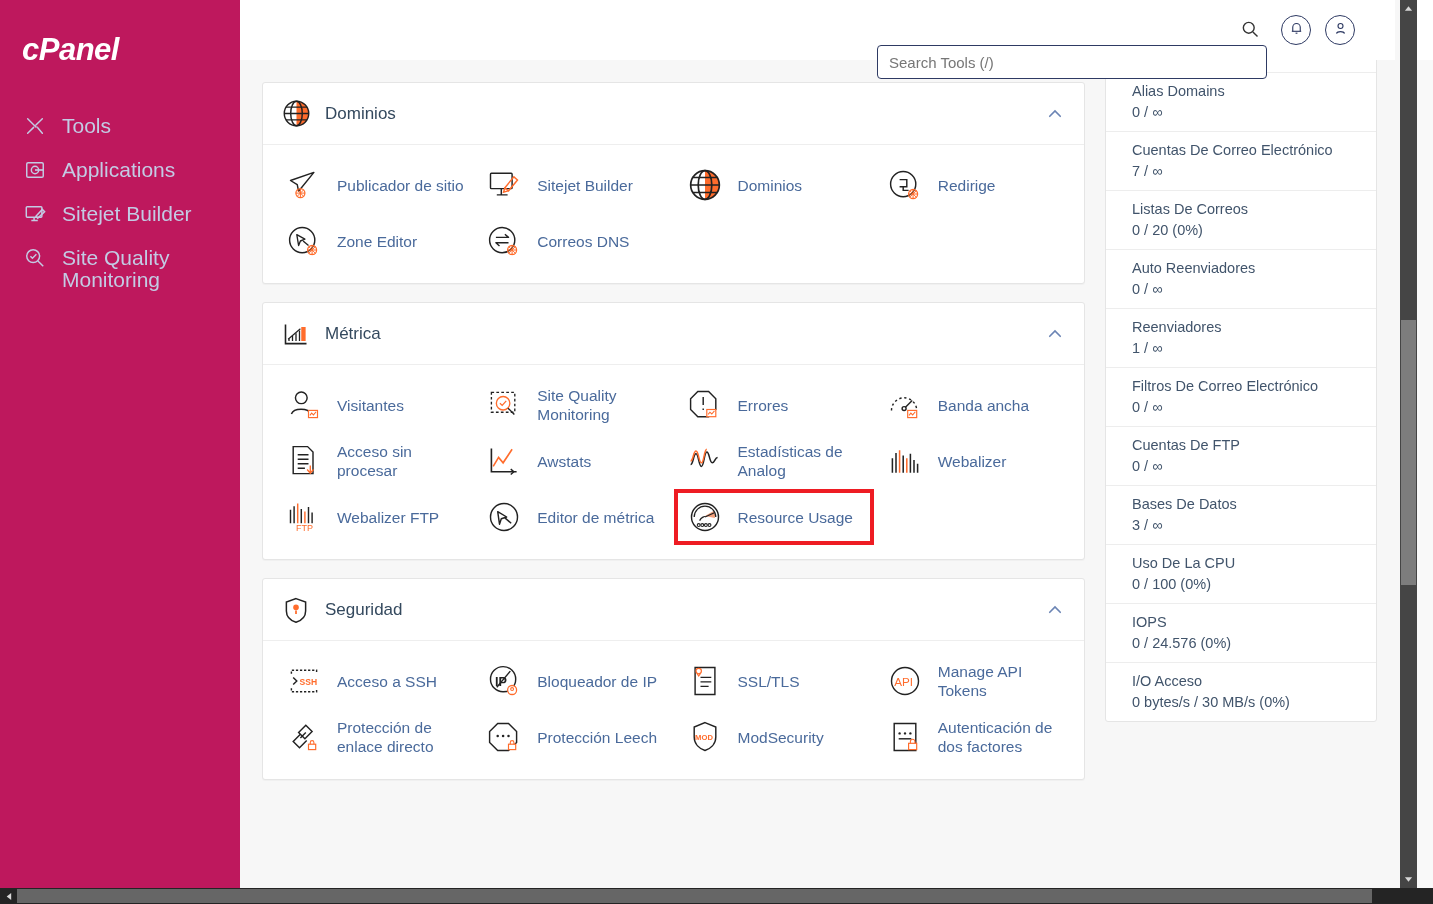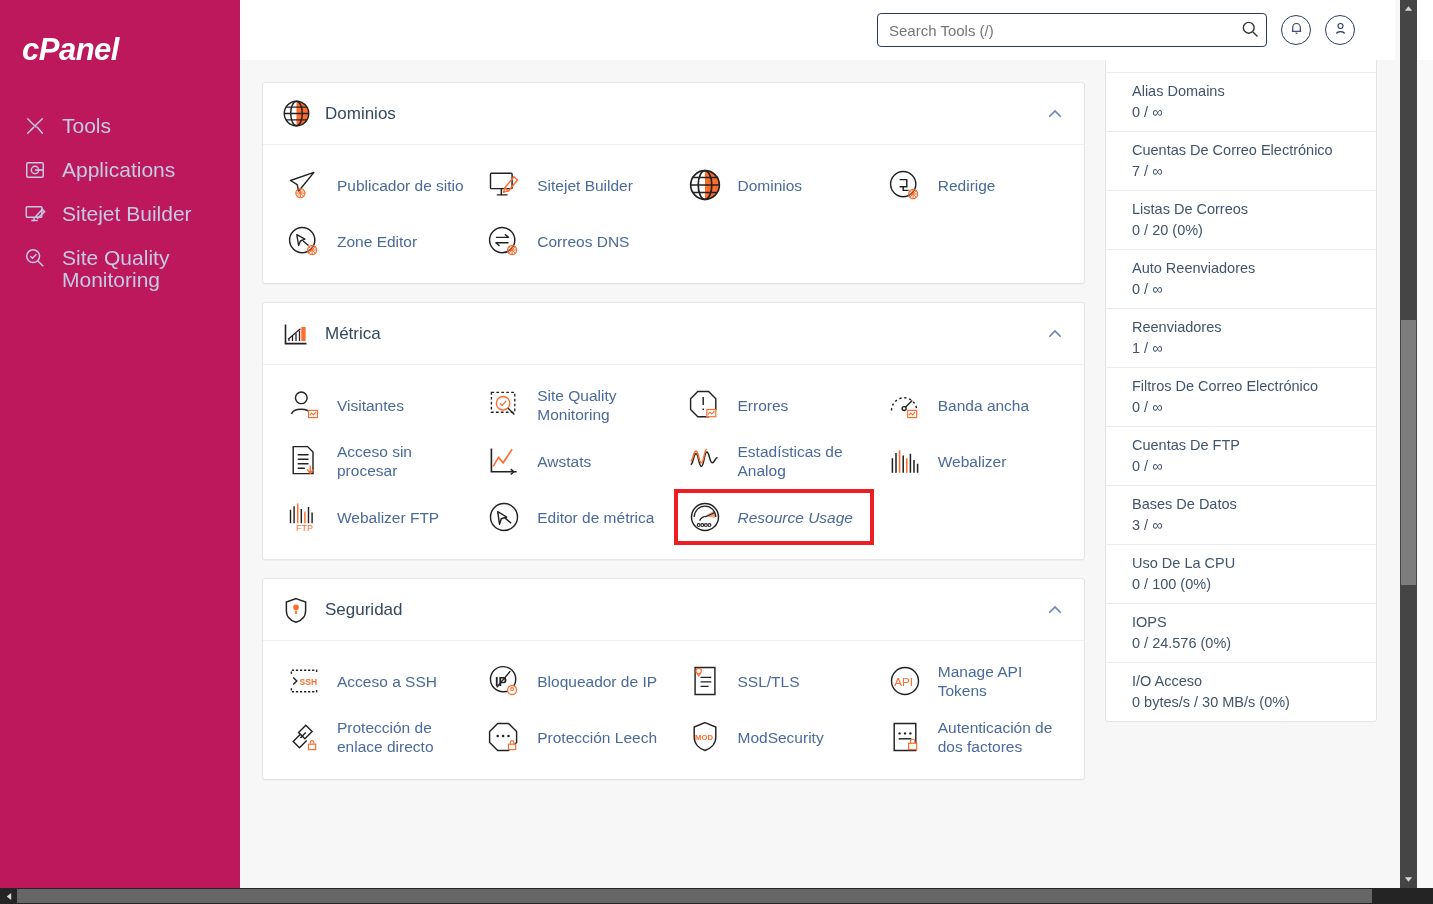--- a/index.html
+++ b/index.html
@@ -57,20 +57,21 @@
   .search-input {
     width: 100%; height: 34px;
     border: 1px solid #2e3a63;
     border-radius: 4px;
     padding: 0 34px 0 11px;
     font-size: 15px;
     font-family: "Liberation Sans", sans-serif;
     color: #333;
     outline: none;
     background: #fff;
+    margin-top: 32px;
   }
   .search-input::placeholder { color: #767676; }
   .search-btn {
     position: absolute; right: 6px; top: 6px;
     width: 22px; height: 22px;
     background: none; border: none; cursor: pointer;
     padding: 0;
   }
   .round-btn {
     width: 30px; height: 30px;
@@ -134,21 +135,20 @@
   .tool-label {
     font-size: 15.5px;
     color: #4a6a9b;
     line-height: 19px;
   }
 
   .tool.highlighted {
     border: 4px solid #ee1c23;
     padding: 5px 4px 5px 8px;
     background: #fff;
-    font-style: italic;
   }
 
   
   .stats {
     background: #ffffff;
     border: 1px solid #e5e5e5;
     border-radius: 3px;
     margin-top: -10px;
   }
   .stat {

